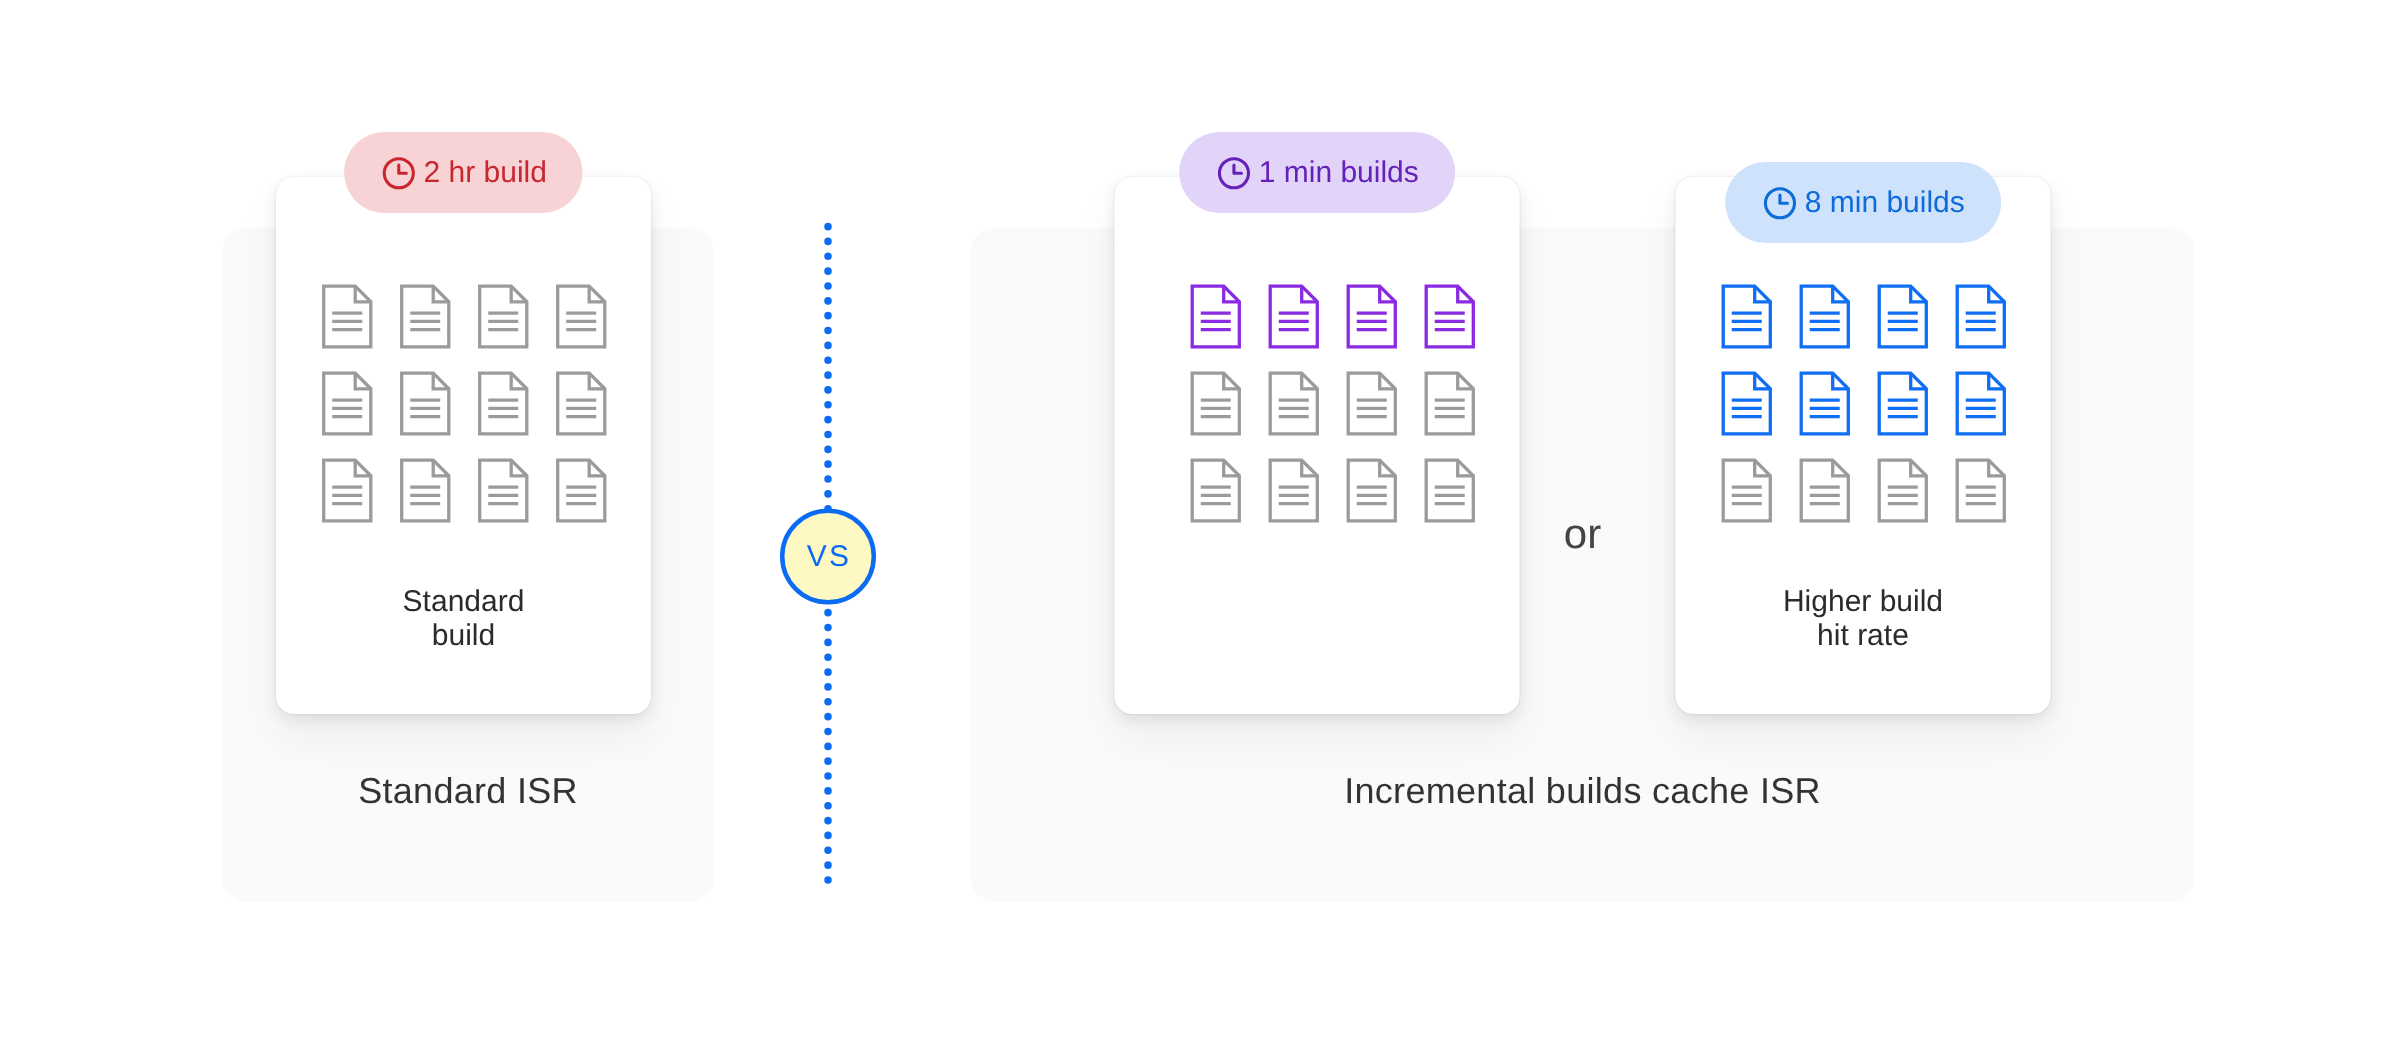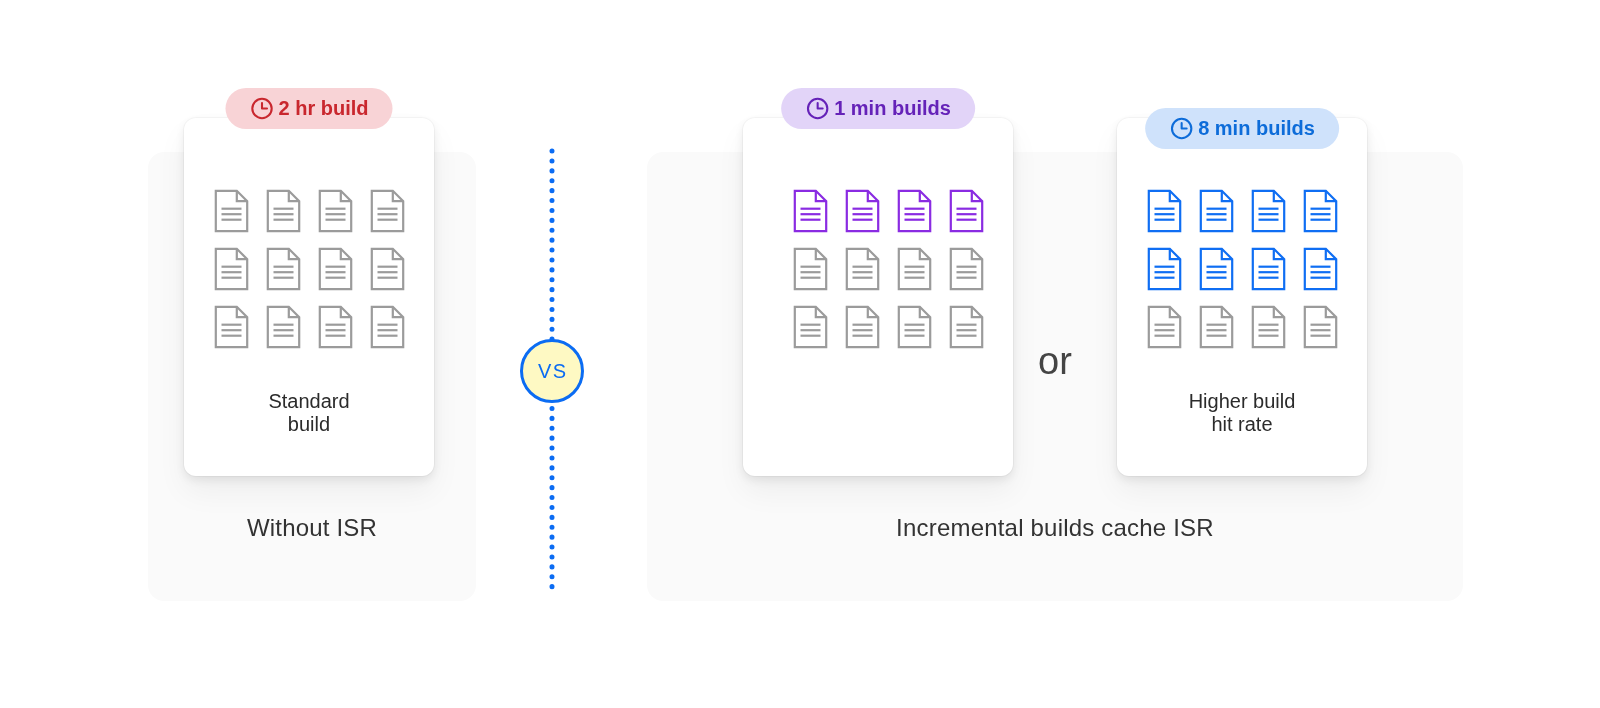--- a/index.html
+++ b/index.html
@@ -15,38 +15,38 @@
   #label-right { left:647px; width:816px; }
 
   .card { position:absolute; top:118px; width:250px; height:358px; background:var(--card-bg,#fff);
           border-radius:12px; display:flex; flex-direction:column; align-items:center;
           box-shadow:0 0 0 1px rgba(0,0,0,.03), 0 4px 10px rgba(0,0,0,.08), 0 16px 30px rgba(0,0,0,.05); }
   #card-standard { left:184px; }
   #card-faster   { left:743px;padding-left:20px; }
   #card-cache    { left:1117px; }
 
   .badge { position:absolute; top:-30px; left:50%; transform:translateX(-50%);
-           height:41px; padding:0 24px; border-radius:27px; display:flex; align-items:center; gap:4px;
-           font-size:20px; font-weight:700; white-space:nowrap; }
+           height:54px; padding:0 24px; border-radius:27px; display:flex; align-items:center; gap:4px;
+           font-size:20px; font-weight:400; white-space:nowrap; }
   .badge.red    { background:var(--badge-red-bg);    color:var(--badge-red-fg); }
   .badge.purple { background:var(--badge-purple-bg); color:var(--badge-purple-fg); }
   .badge.blue   { background:var(--badge-blue-bg);   color:var(--badge-blue-fg);margin-top:20px; }
   .badge svg { display:block; }
 
   .docs { margin-top:70px; display:flex; flex-direction:column; gap:12px; }
   .doc-row { display:flex; gap:15px; }
   .doc path { fill:none; stroke:var(--doc-gray,#9b9b9b); stroke-width:2.2px; }
   .doc.purple path { stroke:var(--doc-purple,#8a2be2); }
   .doc.blue   path { stroke:var(--doc-blue,#0f6ef3); }
 
   .caption { flex:1; display:flex; align-items:center; justify-content:center; text-align:center;
              font-size:20px; line-height:23px; color:#2b2b2b; white-space:pre-line; }
 
   .or-label { position:absolute; left:993px; width:124px; top:340px; text-align:center;
-              font-size:38px; color:#444; }
+              font-size:28px; color:#444; }
 
   .divider-svg { position:absolute; left:549px; top:148px; }
   .vs-circle { position:absolute; left:520px; top:339px; width:64px; height:64px; box-sizing:border-box;
                background:#fef9c3; border:3.5px solid var(--accent-blue,#0b6cf3); border-radius:50%;
                display:flex; align-items:center; justify-content:center;
                color:var(--accent-blue,#0b6cf3); font-size:20px; font-weight:400;
                letter-spacing:1.5px; text-indent:1.5px; }
 </style>
 </head>
 <body>
@@ -152,21 +152,21 @@
             <path d="M8.5 20.7 H28.5"></path>
             <path d="M8.5 26.2 H28.5"></path>
             <path d="M8.5 31.7 H28.5"></path>
           </svg>
         </div>
       </div>
     <div class="caption">Standard
 build</div>
   </div>
 
-  <div class="panel-label" id="label-left">Without ISR</div>
+  <div class="panel-label" id="label-left">Standard ISR</div>
 
   <svg class="divider-svg" width="6" height="450" viewBox="0 0 6 450">
     <line x1="3" y1="3" x2="3" y2="447" stroke="#0b6cf3" stroke-width="5" stroke-linecap="round" stroke-dasharray="0.1 9.8"></line>
   </svg>
   <div class="vs-circle">
     <span>VS</span>
   </div>
 
   <div class="panel" id="panel-right"></div>
 

